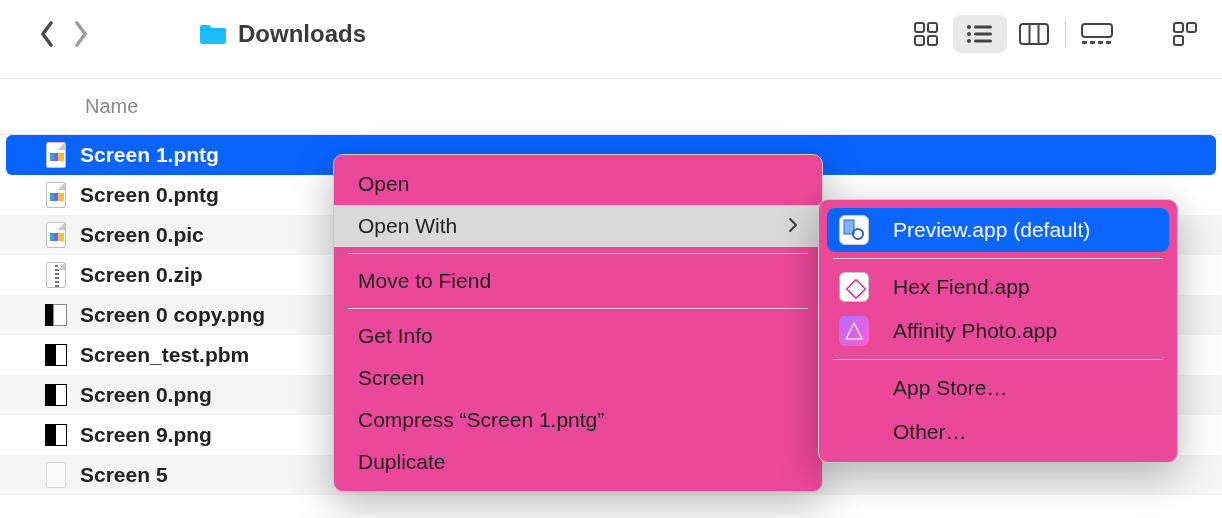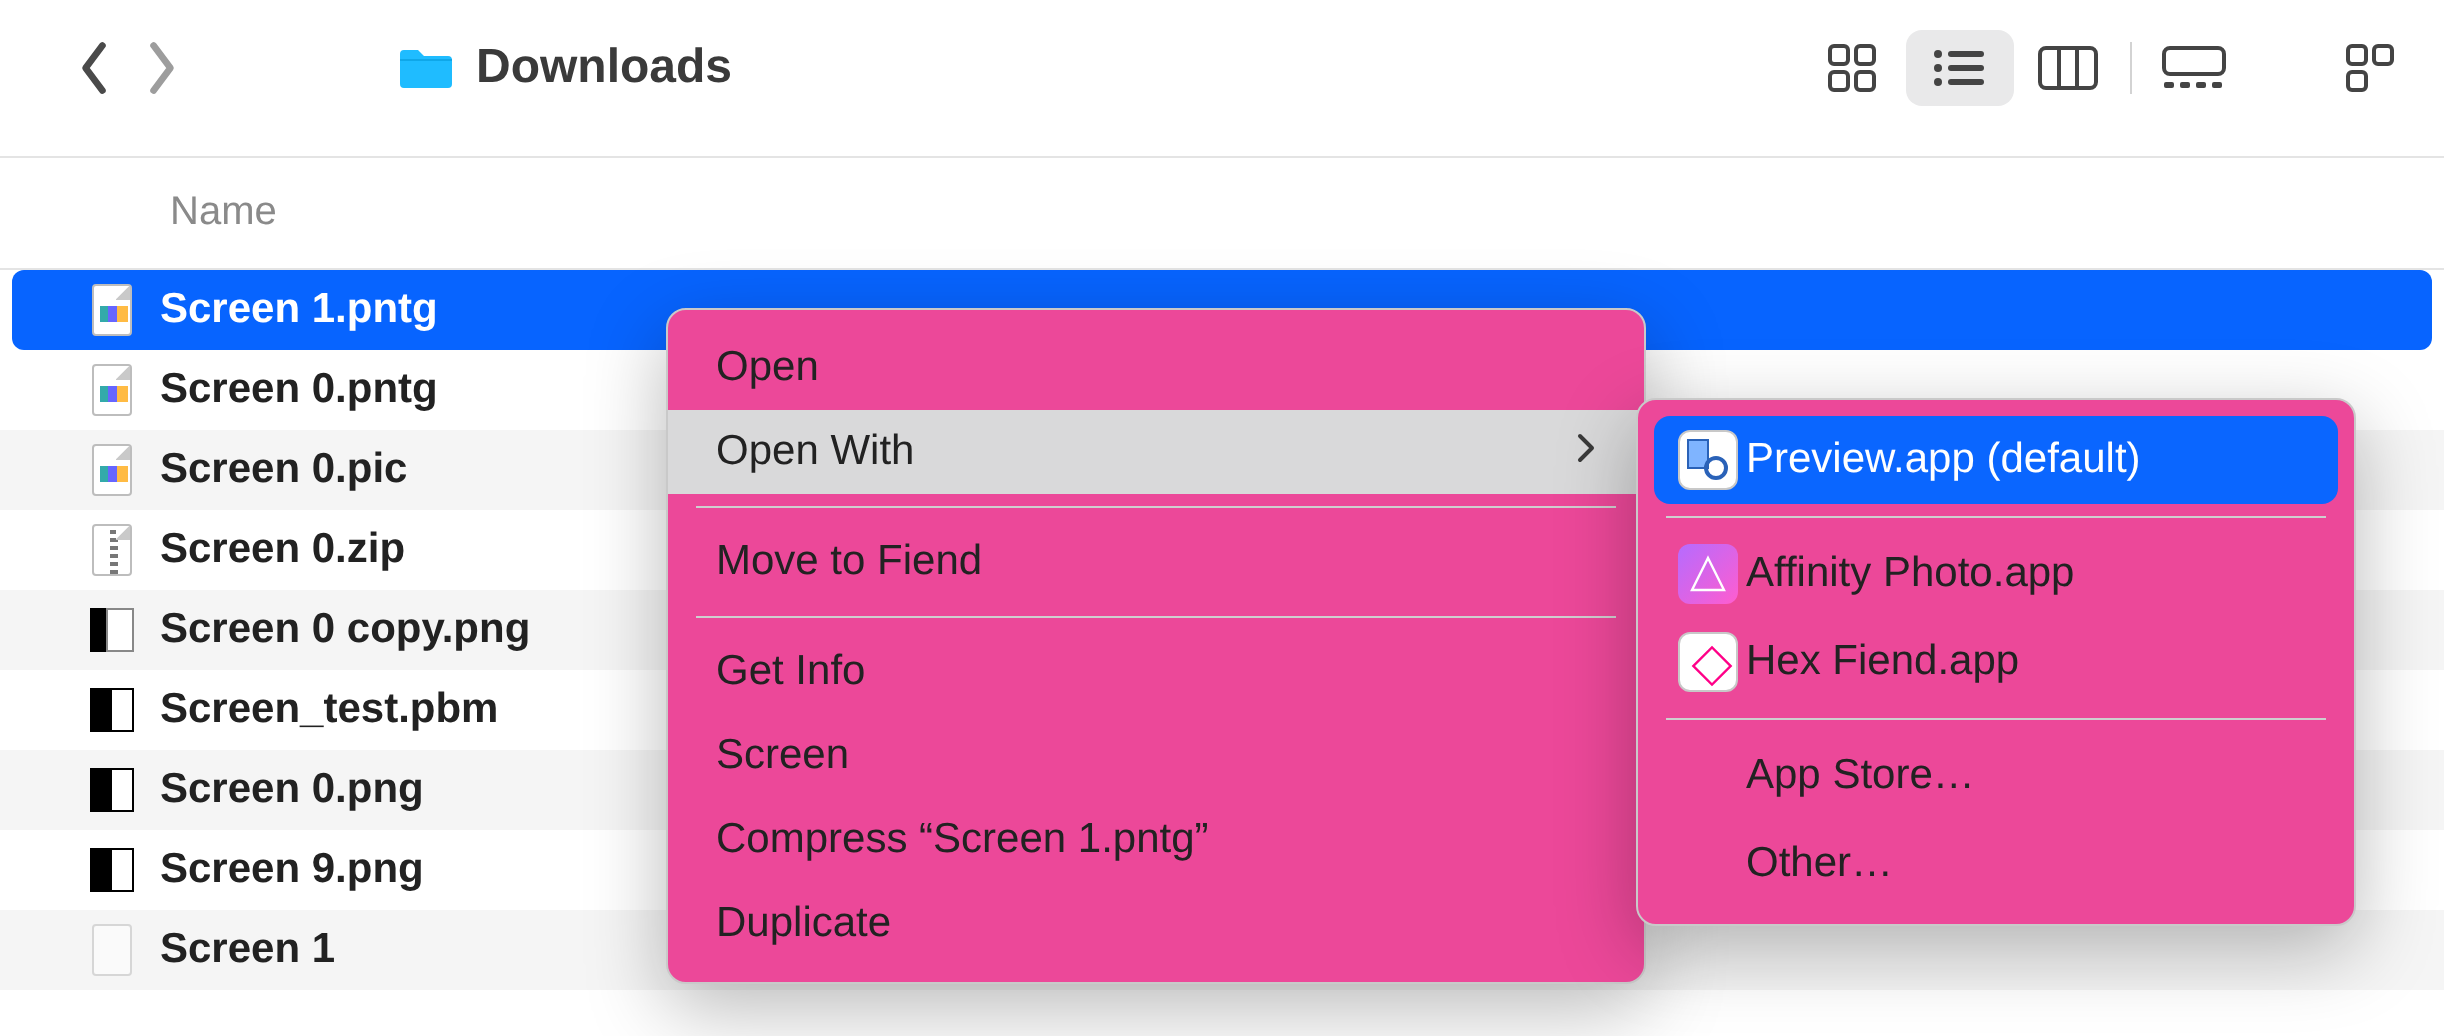--- a/index.html
+++ b/index.html
@@ -47,21 +47,21 @@
 
     
     .menu { position:absolute; background:#ec4899; border:1px solid #c9c9c9; border-radius:10px; box-shadow:0 12px 40px rgba(0,0,0,.28); padding:8px 0; }
     .menu.main { left:333px; top:154px; width:490px; }
     .menu-item { height:42px; display:flex; align-items:center; padding:0 24px; font-size:21px; color:#222; }
     .menu-item.hover { background:#d9d9da; }
     .menu-item .arrow { margin-left:auto; }
     .menu-sep { height:1px; background:#cfcfcf; margin:6px 14px; }
 
     .menu.sub { left:818px; top:199px; width:360px; }
-    .sub-item { height:44px; display:flex; align-items:center; padding:0 6px 0 12px; font-size:21px; gap:4px; border-radius:8px; margin:0 8px;}
+    .sub-item { height:44px; display:flex; align-items:center; padding:0 6px 0 12px; font-size:21px; gap:24px; border-radius:8px; margin:0 8px;}
     .sub-item.selected { background:#0a66ff; color:#fff; }
     .sub-item .app-ico { width:30px; height:30px; border-radius:6px; display:flex; align-items:center; justify-content:center; }
     .preview-ico{background:#fff;border:1px solid #c8c8c8;}
     .affinity-ico{background:linear-gradient(135deg,#b56bff,#ff5dcf);} 
     .hex-ico{background:#fff;border:1px solid #c8c8c8; position:relative;}
     .hex-ico::after{content:"";position:absolute;left:4px;top:4px;width:20px;height:20px;border:2px solid #f08; transform:rotate(45deg) scale(.6);} 
   </style>
 </head>
 <body>
 
@@ -209,21 +209,21 @@
           <span class="r"></span>
         </span>
       </span>
     <span class="name">Screen 9.png</span>
   </div>
   <div class="file-row stripe">
     <span class="caret-space"></span>
     <span class="file-ico">
         <span class="blank-ico"></span>
       </span>
-    <span class="name">Screen 1</span>
+    <span class="name">Screen 5</span>
   </div>
 </div>
 
 <div class="menu main">
   <div class="menu-item">
       <span>Open</span>
     </div>
   <div class="menu-item hover">
     <span>Open With</span>
     <span class="arrow">
@@ -256,31 +256,31 @@
     <span class="app-ico preview-ico">
       <svg width="22" height="22" viewBox="0 0 22 22">
           <rect x="1" y="1" width="10" height="14" fill="#7fb4ff" stroke="#2a62b8"></rect>
           <circle cx="15" cy="15" r="5" fill="none" stroke="#2a62b8" stroke-width="2"></circle>
         </svg>
     </span>
     <span>Preview.app (default)</span>
   </div>
   <div class="menu-sep"></div>
   <div class="sub-item">
+    <span class="app-ico hex-ico"></span>
+    <span>Hex Fiend.app</span>
+  </div>
+  <div class="sub-item">
     <span class="app-ico affinity-ico">
       <svg width="20" height="20" viewBox="0 0 20 20">
           <path d="M10 2 L18 18 H2 Z" fill="none" stroke="#fff" stroke-width="1.2"></path>
         </svg>
     </span>
     <span>Affinity Photo.app</span>
   </div>
-  <div class="sub-item">
-    <span class="app-ico hex-ico"></span>
-    <span>Hex Fiend.app</span>
-  </div>
   <div class="menu-sep"></div>
   <div class="sub-item">
     <span style="width:30px"></span>
     <span>App Store…</span>
   </div>
   <div class="sub-item">
     <span style="width:30px"></span>
     <span>Other…</span>
   </div>
 </div>

